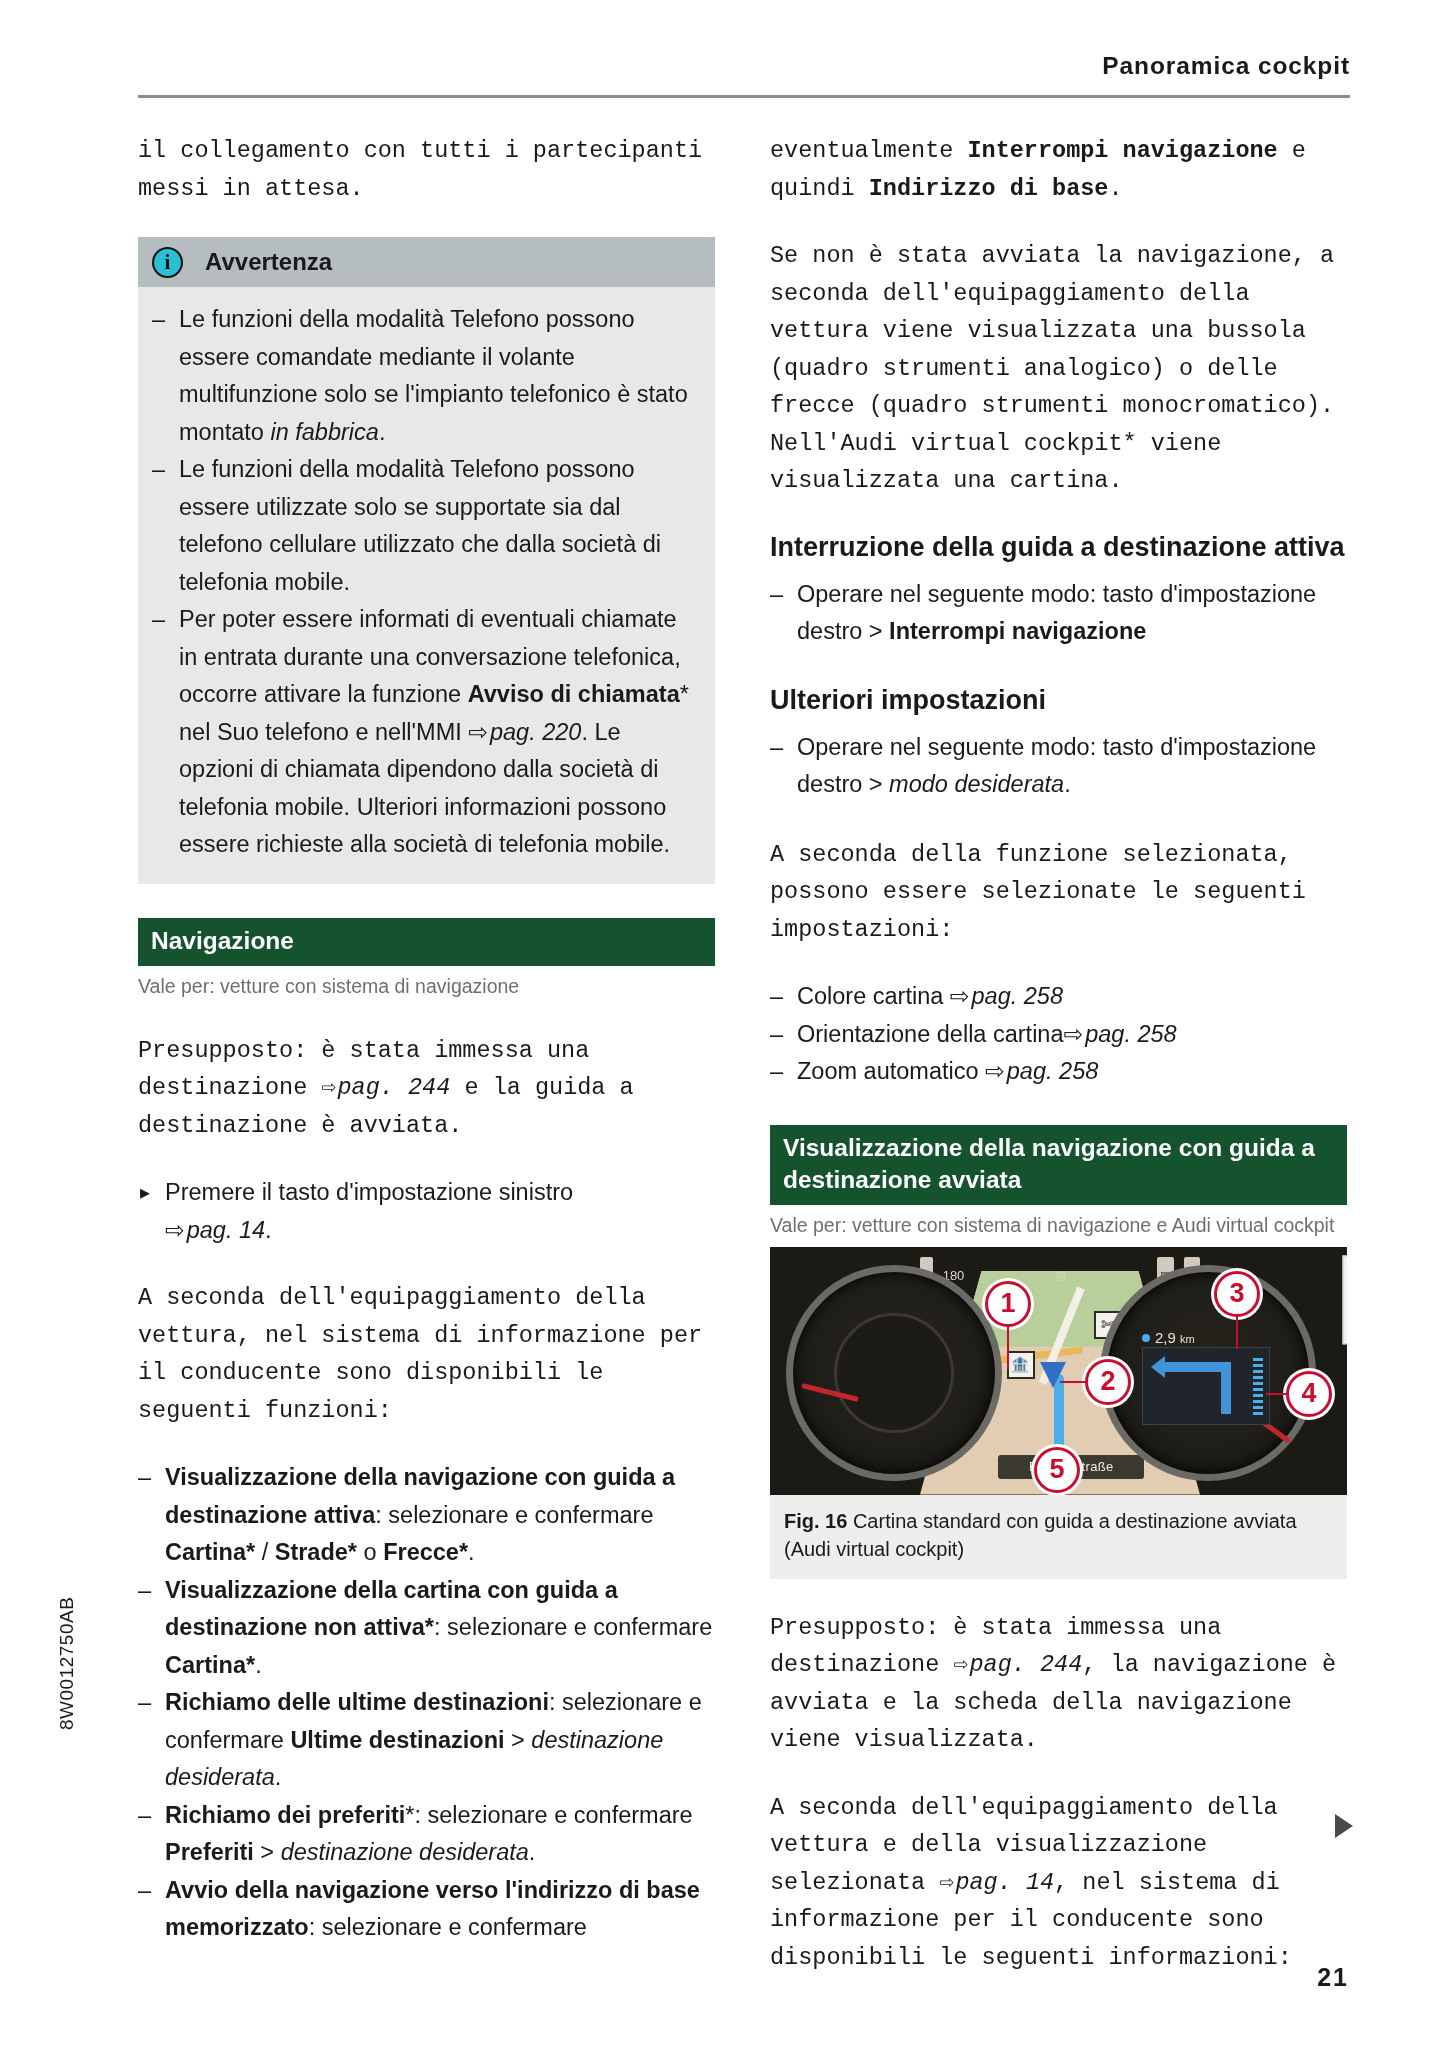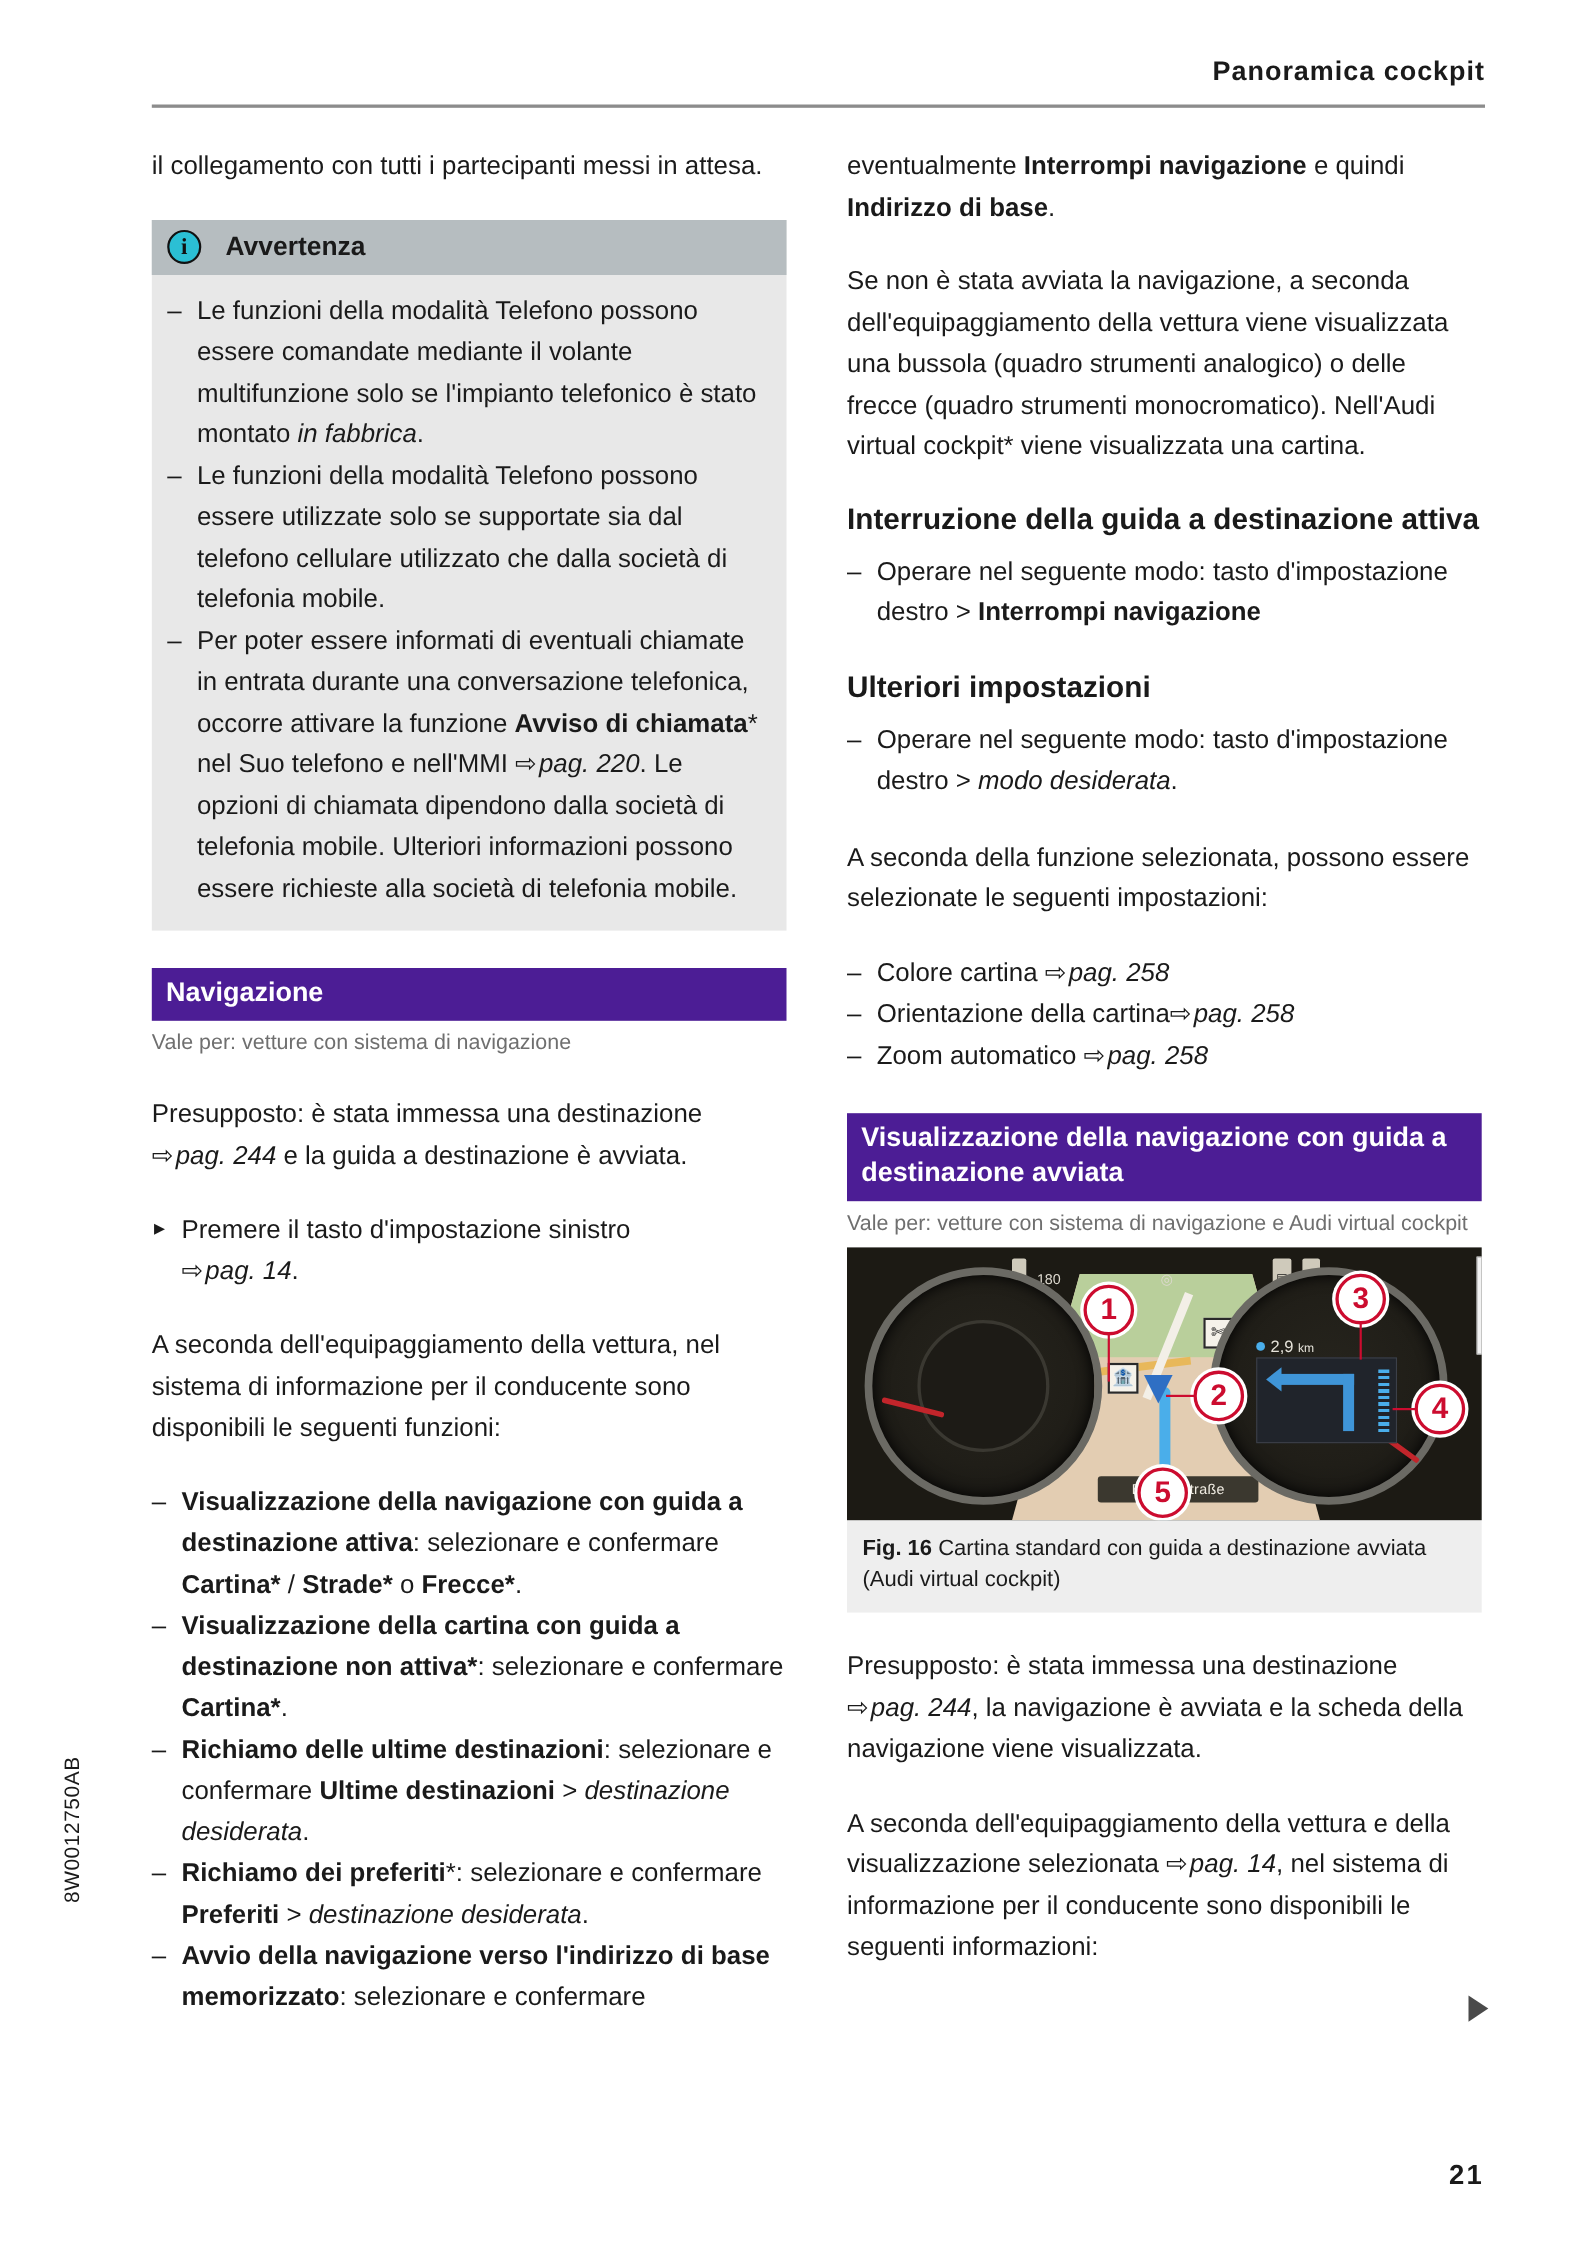--- a/index.html
+++ b/index.html
@@ -39,21 +39,21 @@
   }
 
   
   .col {
     position: absolute; top: 132px; width: 577px;
     font-size: 23.5px; line-height: 37.5px;
   }
   .col-left  { left: 138px; }
   .col-right { left: 770px; }
 
-  p.body { margin-bottom: 30px; }
+  p.body { margin-bottom: 30px; font-family: Liberation Mono, monospace; }
 
   b, strong { font-weight: bold; }
   i, em { font-style: italic; }
   .ref { font-style: italic; white-space: nowrap; }
   .arrowref::before { content: "\21E8"; font-style: normal; padding-right: 2px; }
 
   
   .infobox {
     background: #e8e8e8;
     margin-bottom: 34px;
@@ -91,21 +91,21 @@
   ul.triglist > li {
     position: relative; padding-left: 27px;
   }
   ul.triglist > li::before {
     content: "\25B8"; position: absolute; left: 2px; top: 0;
     font-size: 20px;
   }
 
   
   .redhead {
-    background: #4c1d95; color: #ffffff;
+    background: #14532d; color: #ffffff;
     font-size: 24.5px; font-weight: bold;
     padding: 7px 0 9px 13px;
     line-height: 32px;
   }
   .valeper {
     color: #6f6f6f; font-size: 19.5px; line-height: 28px;
     margin-top: 6px; margin-bottom: 32px;
   }
   .subhead {
     font-size: 27px; font-weight: bold; line-height: 34px;

